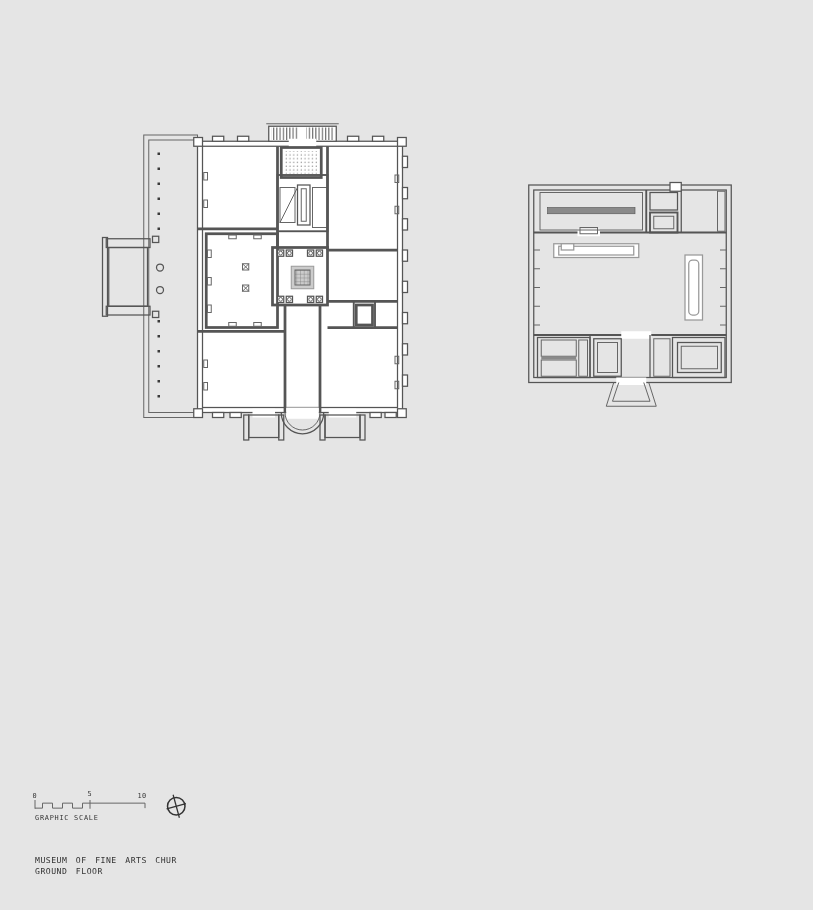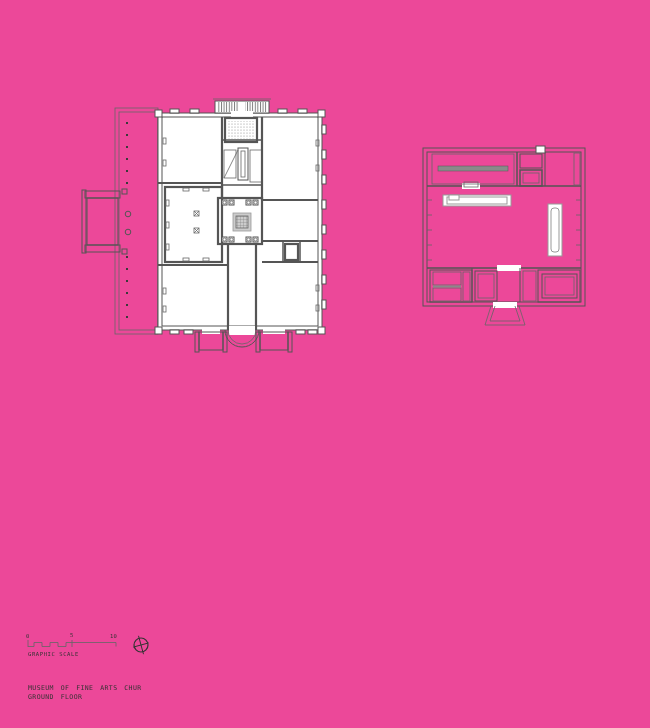--- a/index.html
+++ b/index.html
@@ -1,16 +1,16 @@
 <!DOCTYPE html>
 <html><head>
 <meta charset="utf-8">
 <style>
   html,body{margin:0;padding:0;background:#fff;}
-  .sheet{position:relative;width:650px;height:728px;background:#ec4899;overflow:hidden;
+  .sheet{position:relative;width:650px;height:728px;background:#e5e5e5;overflow:hidden;
          font-family:"DejaVu Sans Mono","Liberation Mono",monospace;}
   svg{position:absolute;left:0;top:0;}
   
   .w1 {stroke:#555;stroke-width:1;fill:none;}
   .w08{stroke:#666;stroke-width:.8;fill:none;}
   .w15{stroke:#555;stroke-width:1.5;fill:none;}
   .w2 {stroke:#555;stroke-width:2.2;fill:none;}
   .wf {stroke:#555;stroke-width:1;fill:#fff;}
   .lt {stroke:#999;stroke-width:1;fill:#fff;}
   .blk{fill:#3a3a3a;stroke:none;}

